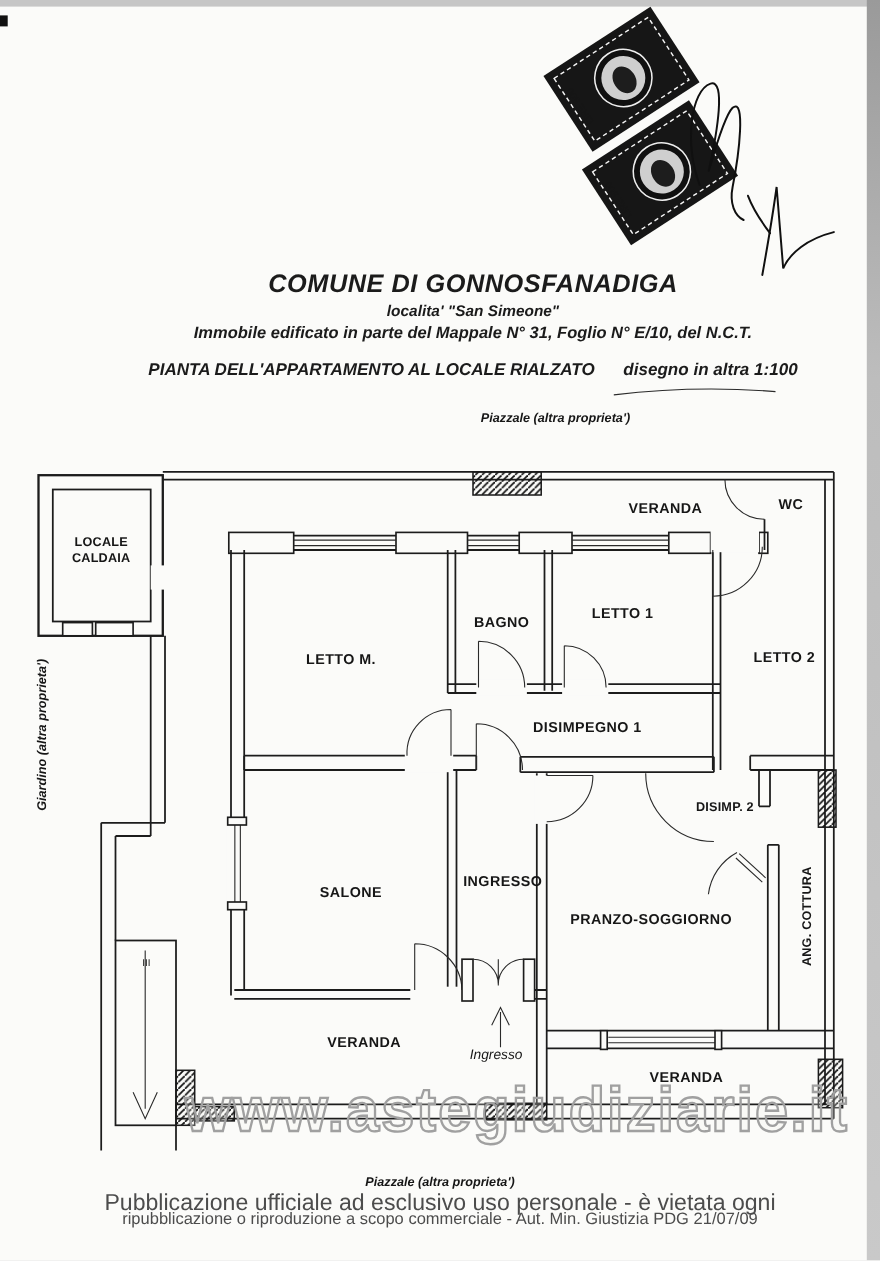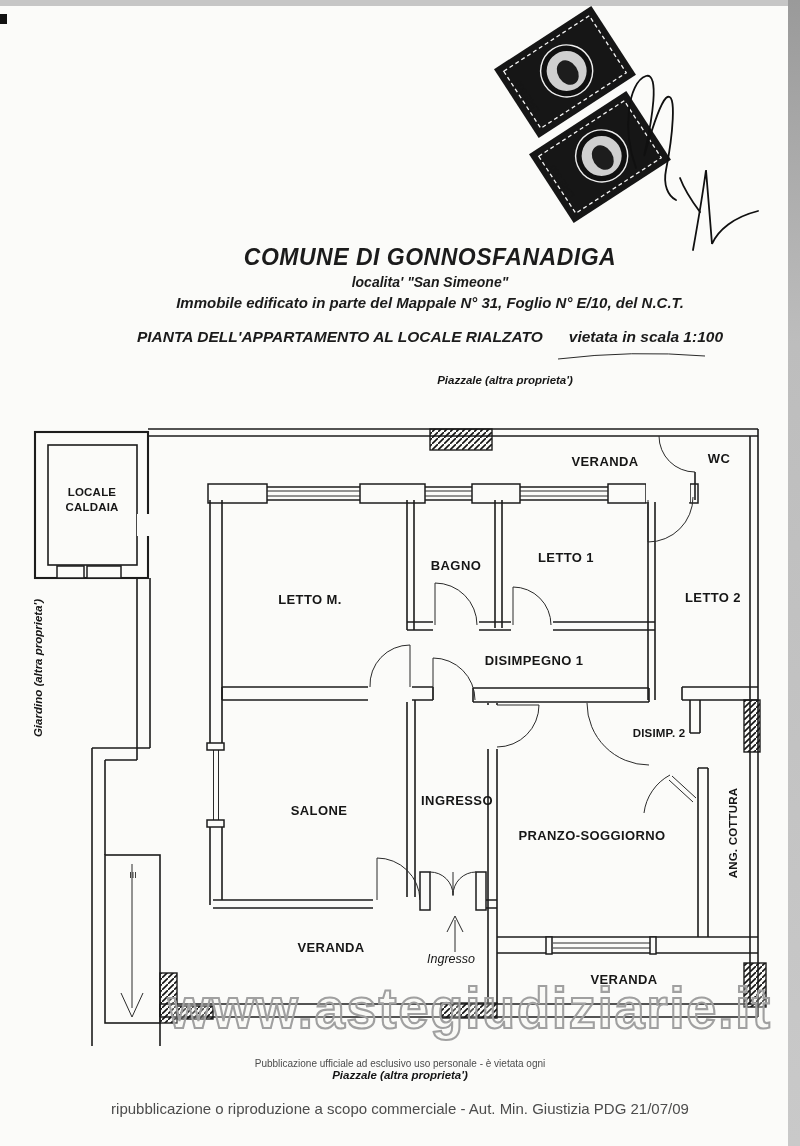--- a/index.html
+++ b/index.html
@@ -9,21 +9,21 @@
   .edge-right{position:absolute;right:0;top:0;width:12px;height:1146px;
               background:linear-gradient(180deg,#9a9a9a 0%,#bdbdbd 30%,#c9c9c9 100%);}
   .speck{position:absolute;left:0;top:14px;width:7px;height:10px;background:#111;}
   .hdr{position:absolute;left:40px;width:780px;text-align:center;font-style:italic;font-weight:bold;}
   .hdr.t1{top:244px;font-size:23px;letter-spacing:.5px;}
   .hdr.t2{top:274px;font-size:14px;}
   .hdr.t3{top:294px;font-size:15px;}
   .hdr.t4{top:328px;font-size:15.5px;}
   .hdr .gap{display:inline-block;width:26px;}
   .foot{position:absolute;left:0;width:800px;text-align:center;color:#4c4c4c;}
-  .foot.f1{top:1058px;font-size:10px;}
+  .foot.f1{top:1082px;font-size:21px;}
   .foot.f2{top:1100px;font-size:15px;}
   svg{position:absolute;}
   svg text{font-family:"Liberation Sans",sans-serif;fill:#161616;}
   .w{stroke:#1c1c1c;stroke-width:1.6;fill:none;}
   .w2{stroke:#1c1c1c;stroke-width:2.1;fill:none;}
   .thin{stroke:#2a2a2a;stroke-width:1;fill:none;}
   .o{fill:#fbfbf9;stroke:none;}
   .p{fill:#fbfbf9;stroke:#1c1c1c;stroke-width:1.5;}
   .hx{fill:url(#hatch);stroke:#1c1c1c;stroke-width:1.4;}
   .rl{font-size:13px;font-weight:bold;letter-spacing:.4px;}
@@ -62,21 +62,21 @@
     </g>
     <path class="sig" d="M636 168 C 622 130, 628 82, 646 76 C 660 72, 652 120, 645 152 C 641 170, 656 108, 666 98 C 678 88, 672 140, 666 170 C 663 185, 668 196, 676 200"></path>
     <path class="sig" d="M693 250 C 698 222, 703 192, 706 170 C 708 192, 710 222, 712 244 C 718 230, 734 217, 758 211"></path>
     <path class="sig" d="M700 212 C 688 196, 683 186, 680 178"></path>
   </svg>
 
   <div class="hdr t1">COMUNE DI GONNOSFANADIGA</div>
   <div class="hdr t2">localita' "San Simeone"</div>
   <div class="hdr t3">Immobile edificato in parte del Mappale N° 31, Foglio N° E/10, del N.C.T.</div>
   <div class="hdr t4">
-    <span>PIANTA DELL'APPARTAMENTO AL LOCALE RIALZATO</span><span class="gap"></span><span>vietata in scala 1:100</span>
+    <span>PIANTA DELL'APPARTAMENTO AL LOCALE RIALZATO</span><span class="gap"></span><span>disegno in altra 1:100</span>
   </div>
   <svg style="left:556px;top:350px;" width="152" height="12" viewBox="0 0 152 12">
     <path d="M2 9 Q 76 0 149 6" class="thin" stroke-width="1.6"></path>
   </svg>
 
   <svg style="left:0;top:365px;" width="800" height="681" viewBox="0 365 800 681">
     <defs>
       <pattern id="hatch" patternUnits="userSpaceOnUse" width="6" height="6">
         <path d="M0 6 L6 0" stroke="#141414" stroke-width="1.6"></path>
       </pattern>

